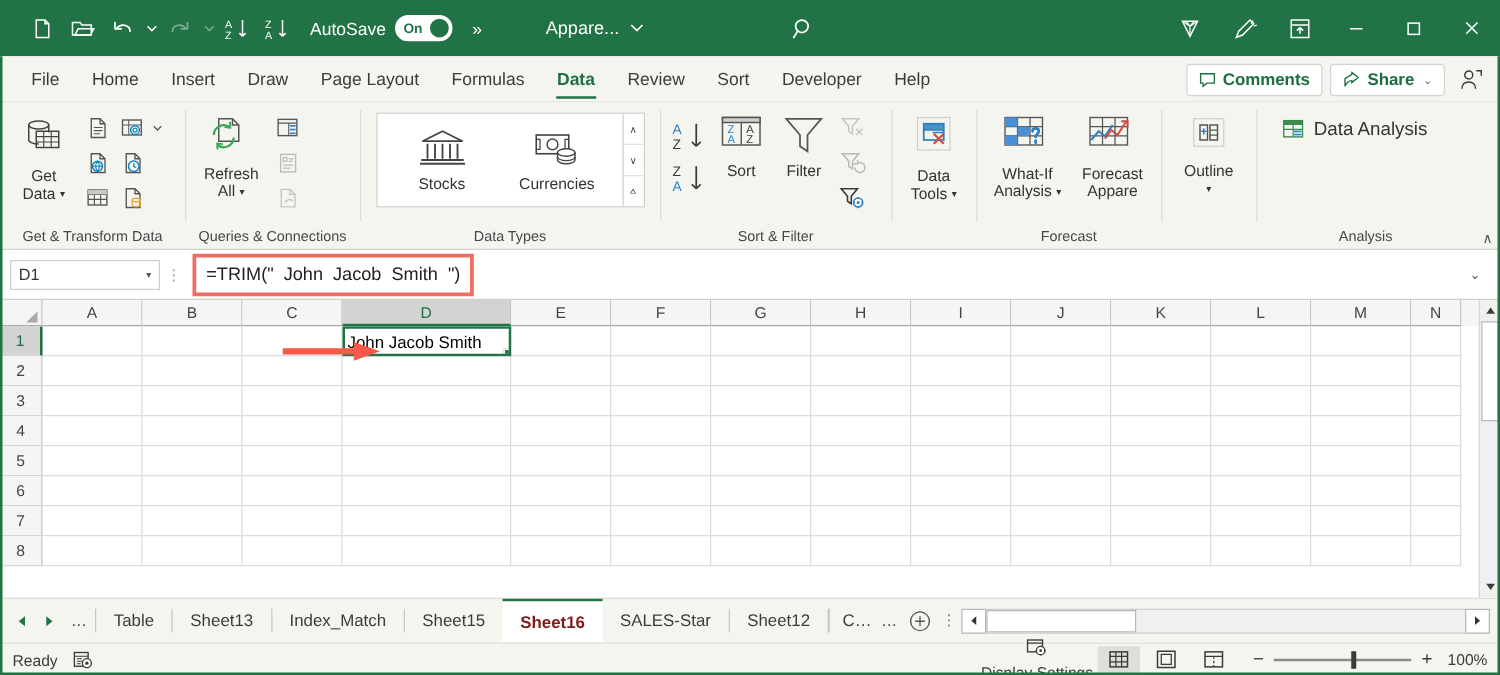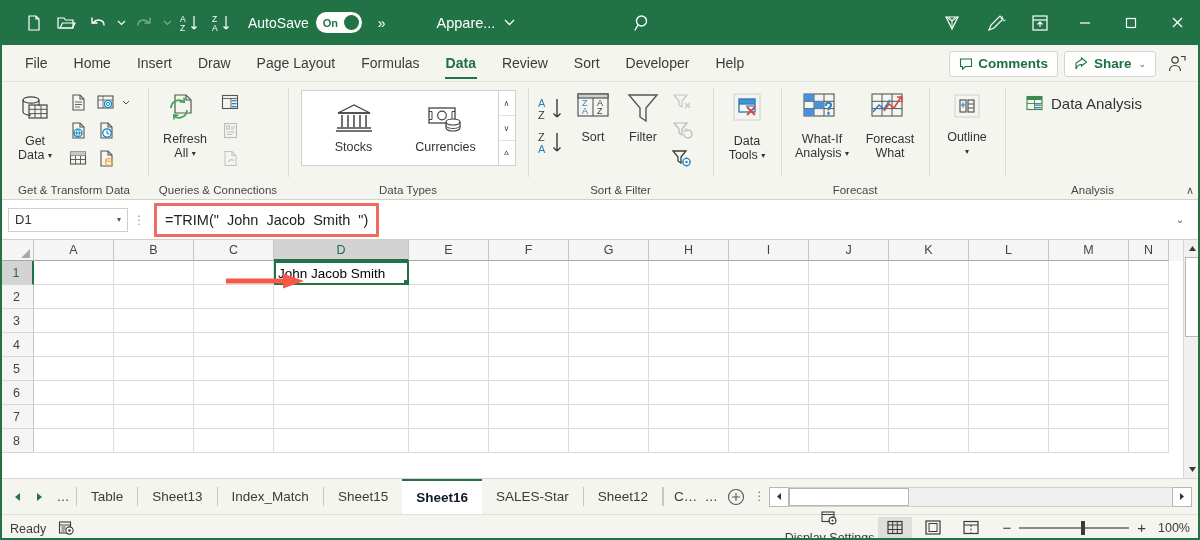--- a/index.html
+++ b/index.html
@@ -360,21 +360,21 @@
   .tabsep {
     width: 1px; background: #c8c8c2; margin: 8px 0;
   }
   .stab {
     padding: 12px 14px;
     display: flex; align-items: center;
     font-size: 13.5px; color: #3b3b38;
     cursor: pointer;
   }
   .stab.active {
-    background: #fff; color: #0f172a; font-weight: bold;
+    background: #fff; color: #7f1d1d; font-weight: bold;
     border-top: 2px solid #217346;
     margin-top: 0;
   }
   .addsheet {
     width: 30px; display: flex; align-items: center; justify-content: center;
     cursor: pointer;
   }
   .sheet-dots {
     width: 16px; display: flex; align-items: center; justify-content: center;
     color: #777; font-size: 12px; cursor: pointer; line-height:9px;
@@ -864,21 +864,21 @@
         <div class="bigbtn" style="min-width:66px;">
           <svg width="44" height="38" viewBox="0 0 44 38">
             <rect x="4" y="3" width="30" height="22" fill="none" stroke="#555" stroke-width="1.1"></rect>
             <path d="M4 10.3h30M4 17.6h30M14 3v22M24 3v22" stroke="#555" stroke-width="1"></path>
             <path d="M5 21l6-7 5 4 6-9" fill="none" stroke="#2b7fc4" stroke-width="1.6"></path>
             <path d="M16 20l5-7 5 4 7-11" fill="none" stroke="#d24a43" stroke-width="1.6"></path>
             <path d="M29 6h5v5" fill="none" stroke="#d24a43" stroke-width="1.6"></path>
           </svg>
           <div class="lbl">
             <span>Forecast</span><br>
-            <span>What</span>
+            <span>Appare</span>
           </div>
         </div>
       </div>
       <div class="rgroup-label">Forecast</div>
     </div>
 
     <div class="rgroup" style="width:76px;">
       <div class="rgroup-body" style="justify-content:center;">
         <div class="bigbtn" style="min-width:62px;">
           <svg width="40" height="36" viewBox="0 0 40 36">

